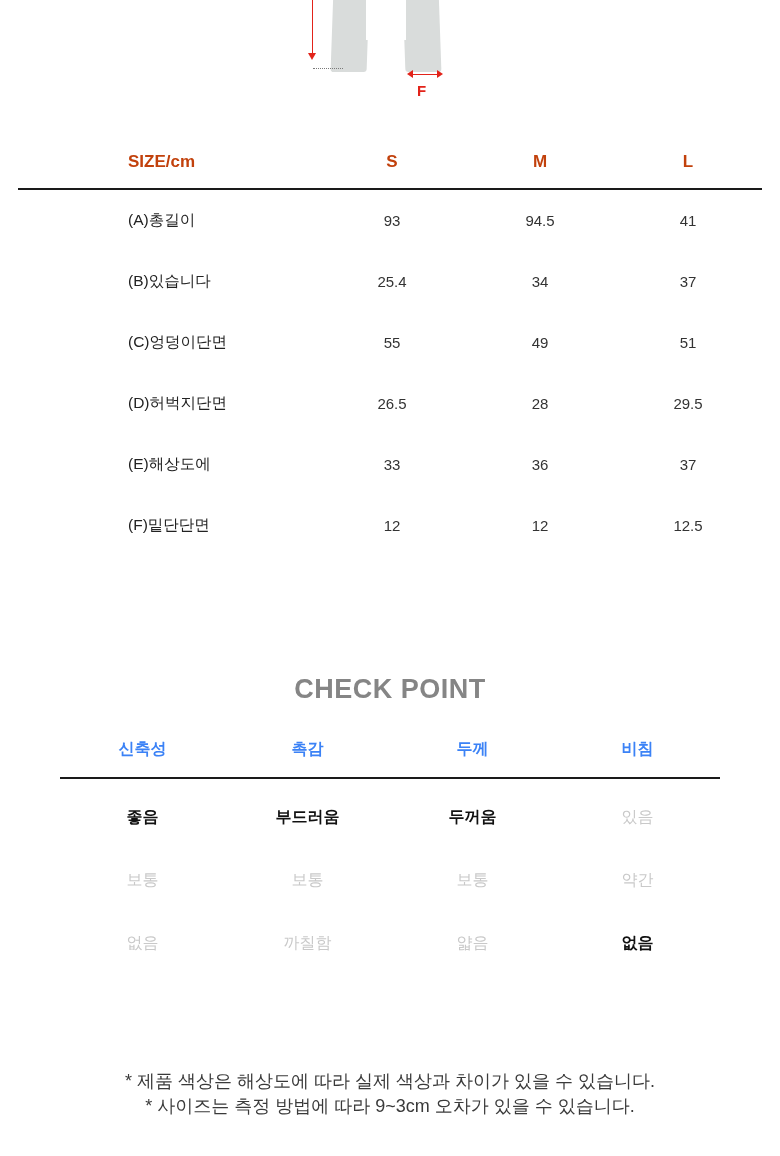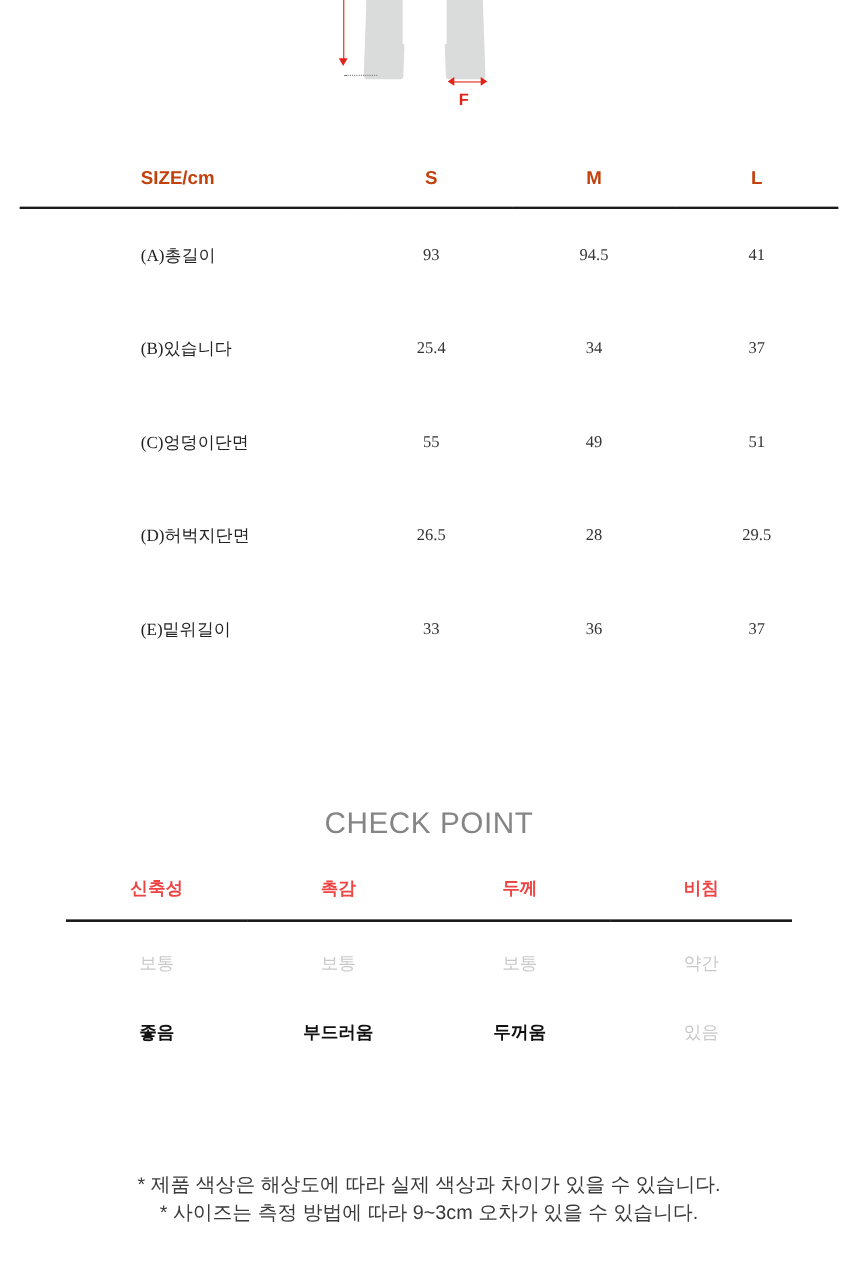--- a/index.html
+++ b/index.html
@@ -127,55 +127,54 @@
     text-align: left;
     padding-left: 110px;
   }
   .size-table thead tr {
     border-bottom: 2px solid #1a1a1a;
   }
   .size-table td {
     font-size: 15px;
     color: #333333;
     text-align: center;
-    padding: 32px 0;
-    font-family: Liberation Serif, serif;
+    padding: 20px 0;
   }
   .size-table td.label-col {
     text-align: left;
     padding-left: 110px;
     font-size: 15.5px;
     color: #222222;
   }
   .col-label { width: 300px; }
   .col-size  { width: 148px; }
 
   
   .check-title {
     text-align: center;
     font-size: 27px;
-    font-weight: normal;
+    font-weight: bold;
     color: #858585;
     letter-spacing: 0.5px;
     margin-top: 118px;
   }
 
   .check-table {
     margin: 34px 60px 0 60px;
     width: 660px;
     border-collapse: collapse;
     table-layout: fixed;
   }
   .check-table thead tr {
     border-bottom: 2px solid #1a1a1a;
   }
   .check-table th {
     font-size: 16px;
     font-weight: bold;
-    color: #ef4444;
+    color: #3b82f6;
     padding: 0 0 17px 0;
     text-align: center;
     margin-top: 42px;
   }
   .check-table td {
     font-size: 16px;
     text-align: center;
     padding: 21px 0;
     color: #c9c9c9;
   }
@@ -248,51 +247,63 @@
       <td>49</td>
       <td>51</td>
     </tr>
     <tr>
       <td class="label-col">(D)허벅지단면</td>
       <td>26.5</td>
       <td>28</td>
       <td>29.5</td>
     </tr>
     <tr>
-      <td class="label-col">(E)밑위길이</td>
+      <td class="label-col">(E)해상도에</td>
       <td>33</td>
       <td>36</td>
       <td>37</td>
+    </tr>
+    <tr>
+      <td class="label-col">(F)밑단단면</td>
+      <td>12</td>
+      <td>12</td>
+      <td>12.5</td>
     </tr>
   </tbody>
 </table>
 
 <div class="check-title">CHECK POINT</div>
 
 <table class="check-table">
   <thead>
     <tr>
       <th>신축성</th>
       <th>촉감</th>
       <th>두께</th>
       <th>비침</th>
     </tr>
   </thead>
   <tbody>
     <tr>
+      <td class="active">좋음</td>
+      <td class="active">부드러움</td>
+      <td class="active">두꺼움</td>
+      <td>있음</td>
+    </tr>
+    <tr>
       <td>보통</td>
       <td>보통</td>
       <td>보통</td>
       <td>약간</td>
     </tr>
     <tr>
-      <td class="active">좋음</td>
-      <td class="active">부드러움</td>
-      <td class="active">두꺼움</td>
-      <td>있음</td>
+      <td>없음</td>
+      <td>까칠함</td>
+      <td>얇음</td>
+      <td class="active">없음</td>
     </tr>
   </tbody>
 </table>
 
 <div class="notes">
   <div>* 제품 색상은 해상도에 따라 실제 색상과 차이가 있을 수 있습니다.</div>
   <div>* 사이즈는 측정 방법에 따라 9~3cm 오차가 있을 수 있습니다.</div>
 </div>
 
 </body></html>

